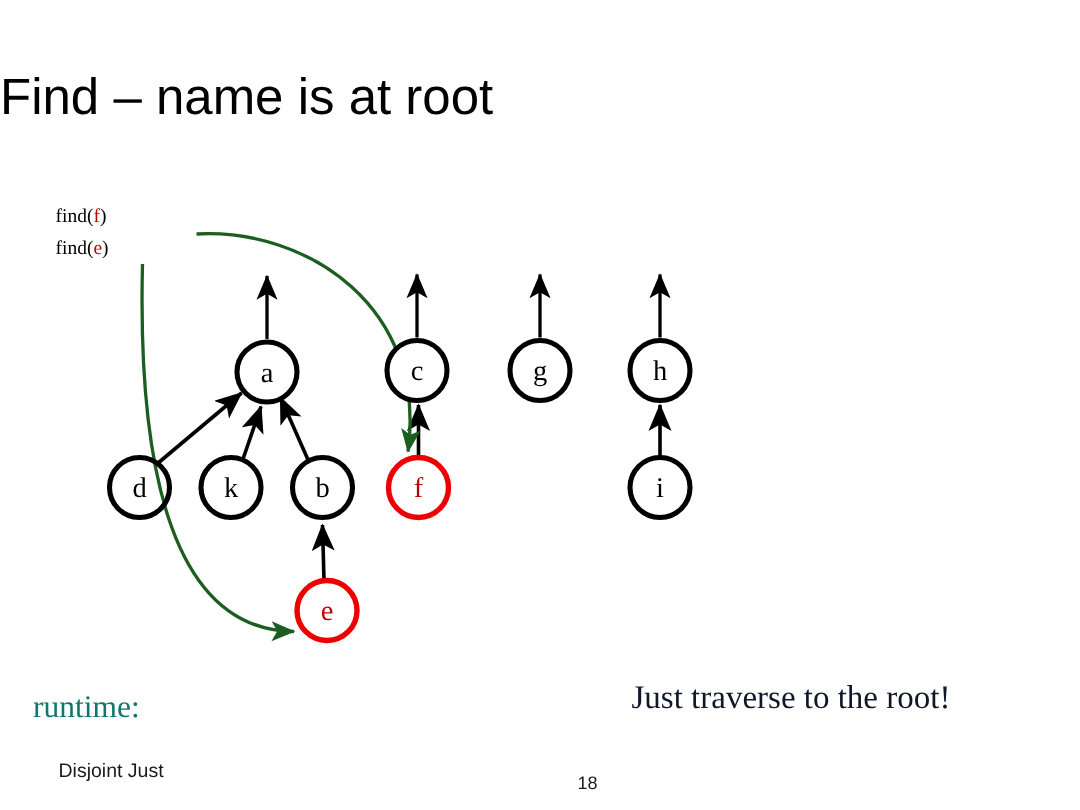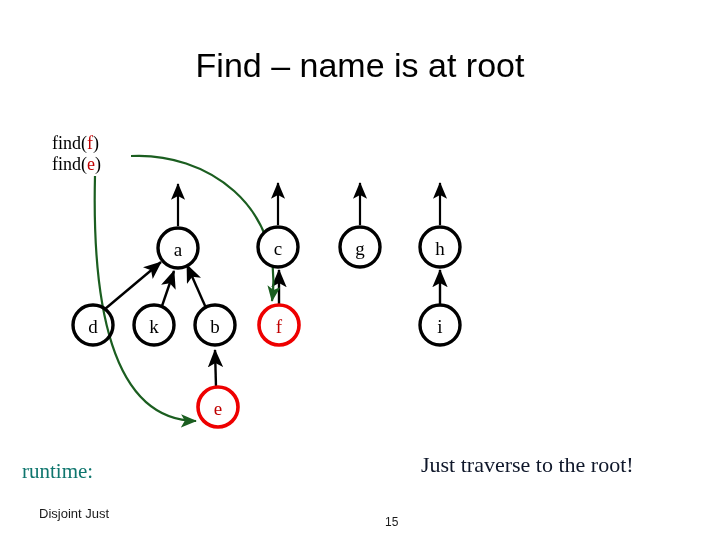--- a/index.html
+++ b/index.html
@@ -19,34 +19,33 @@
     left: 0; top: 0;
     width: 720px;
     height: 540px;
     background: #ffffff;
   }
   #slide-title {
     position: absolute;
     left: 0;
     top: 46px;
     width: 720px;
-    text-align: center;
     font-family: "Liberation Sans", sans-serif;
     font-size: 34px;
     font-weight: 400;
     color: #000000;
     letter-spacing: 0px;
     white-space: nowrap;
   }
   #find-labels {
     position: absolute;
-    left: 52px;
+    left: 37px;
     top: 133px;
     font-family: "Liberation Serif", serif;
-    font-size: 18px;
+    font-size: 13px;
     line-height: 21px;
     color: #000000;
     white-space: nowrap;
   }
   #find-labels .arg { color: #c00000; }
 
   #graph-layer {
     position: absolute;
     left: 0; top: 0;
     width: 720px;
@@ -185,15 +184,15 @@
       <g>
         <circle cx="218" cy="407" r="20" fill="#ffffff" stroke="#ee0000" stroke-width="3.6"></circle>
         <text class="node-label red" x="218" y="408">e</text>
       </g>
     </g>
   </svg>
 
   <div id="runtime-text">runtime:</div>
   <div id="traverse-text">Just traverse to the root!</div>
   <div id="footer-label">Disjoint Just</div>
-  <div id="page-number">15</div>
+  <div id="page-number">18</div>
 
 </div>
 
 </body></html>

